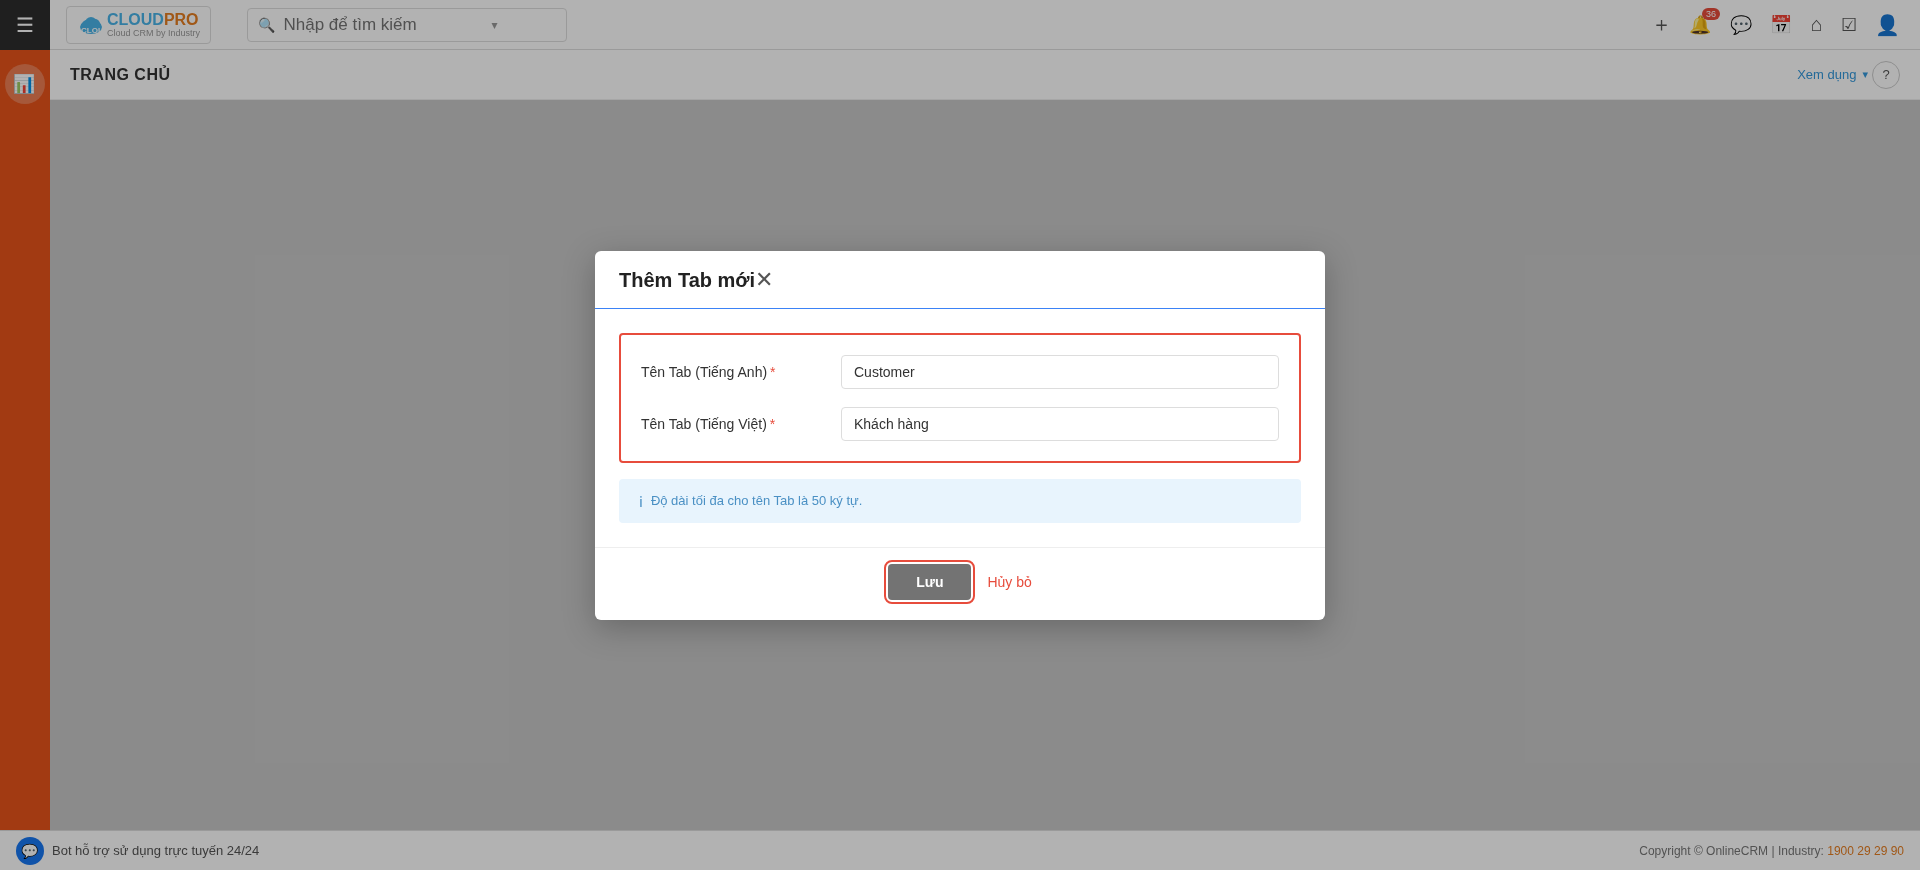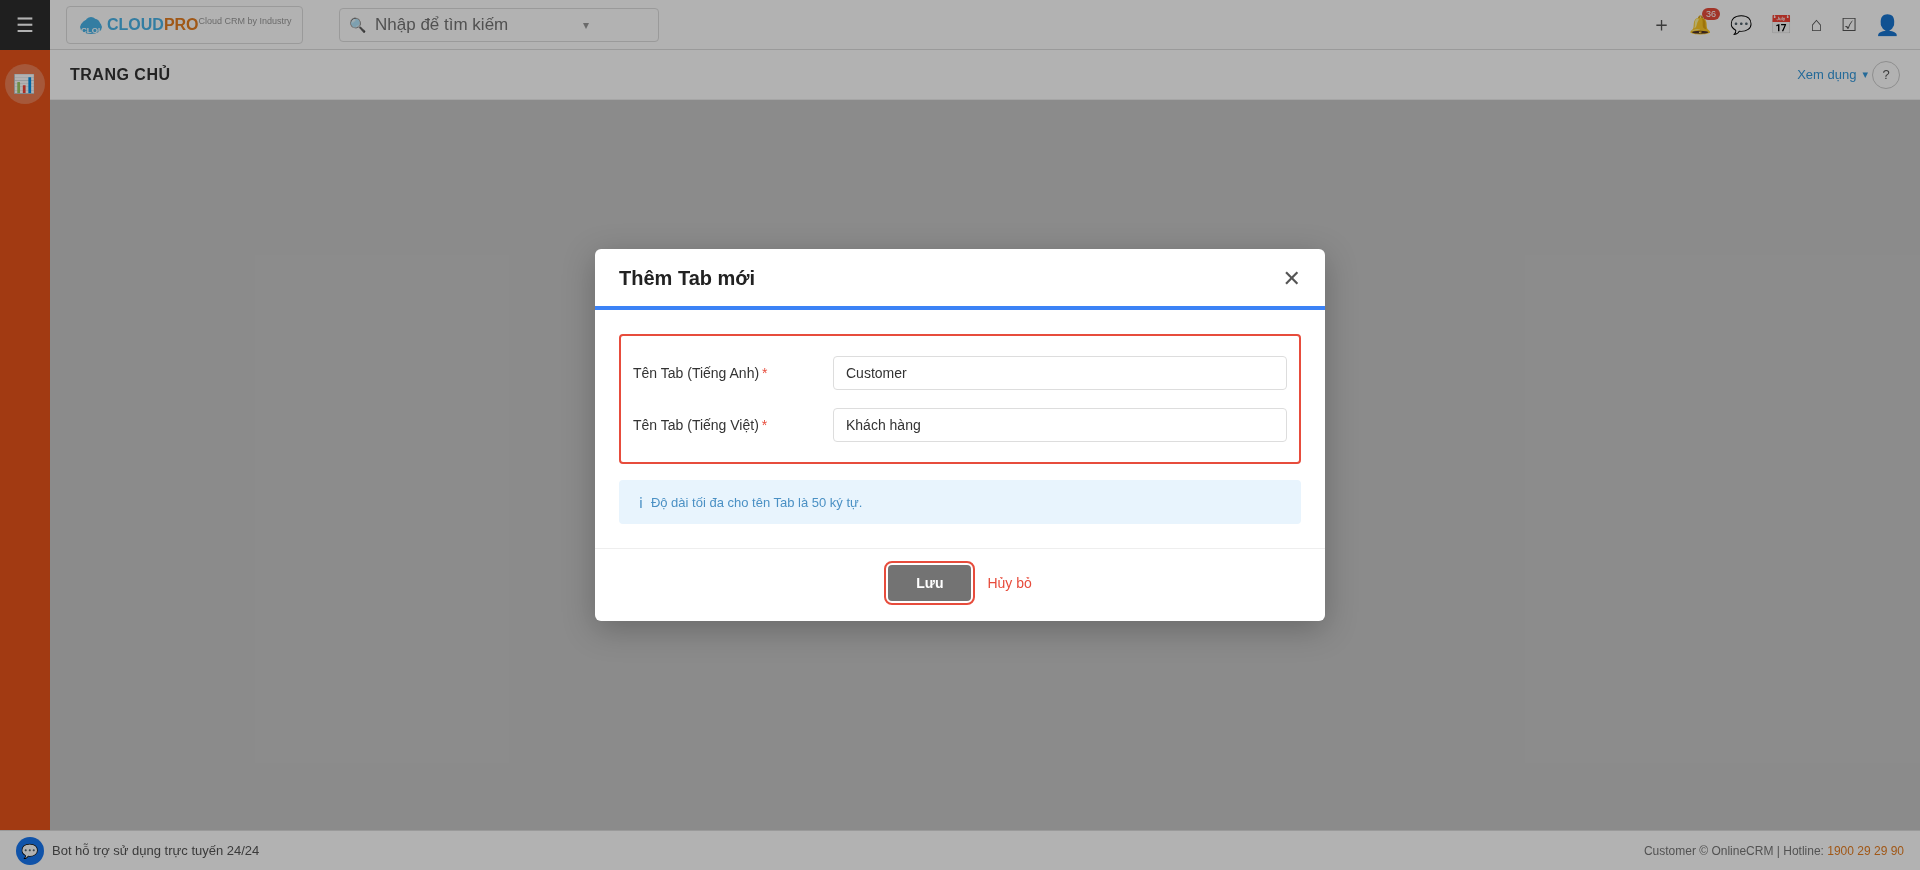--- a/index.html
+++ b/index.html
@@ -237,44 +237,44 @@
     .modal {
       background: #fff;
       border-radius: 6px;
       width: 730px;
       box-shadow: 0 8px 32px rgba(0,0,0,0.25);
       overflow: hidden;
     }
     .modal-header {
       display: flex;
       align-items: center;
-      justify-content: space-between;
+      justify-content: flex-start;
       padding: 18px 24px 16px;
-      border-bottom: 4px solid #3b82f6;
+      border-bottom: 1px solid #3b82f6;
     }
     .modal-title {
       font-size: 20px;
       font-weight: 600;
       color: #222;
     }
     .modal-close {
       background: none;
       border: none;
       font-size: 22px;
       color: #555;
       cursor: pointer;
       line-height: 1;
     }
     .modal-body {
       padding: 24px 24px 16px;
     }
     .form-box {
       border: 2px solid #e74c3c;
       border-radius: 4px;
-      padding: 20px 12px;
+      padding: 20px 20px;
     }
     .form-row {
       display: flex;
       align-items: center;
       margin-bottom: 18px;
     }
     .form-row:last-child {
       margin-bottom: 0;
     }
     .form-label {
@@ -357,21 +357,21 @@
   <div class="navbar-logo">
     <div class="navbar-logo-box">
       <span style="display:inline-flex;align-items:center;gap:0;">
         <svg width="28" height="28" viewBox="0 0 28 28">
           <ellipse cx="14" cy="16" rx="11" ry="7" fill="#4ab4e8"></ellipse>
           <ellipse cx="10" cy="14" rx="5" ry="5" fill="#4ab4e8"></ellipse>
           <ellipse cx="18" cy="13" rx="5" ry="5" fill="#4ab4e8"></ellipse>
           <ellipse cx="14" cy="12" rx="6" ry="6" fill="#4ab4e8"></ellipse>
           <text x="4" y="22" font-size="8" fill="#fff" font-weight="bold">CLOUD</text>
         </svg>
-        <span style="display:flex;flex-direction:row;margin-left:2px;">
+        <span style="display:flex;flex-direction:column;margin-left:2px;">
           <span style="font-size:16px;font-weight:bold;color:#2d2d2d;line-height:1.1;">
             <span style="color:#4ab4e8;">CLOUD</span><span style="color:#e67e22;">PRO</span>
           </span>
           <span style="font-size:9px;color:#999;">Cloud CRM by Industry</span>
         </span>
       </span>
     </div>
   </div>
   <div class="navbar-search">
     <div class="navbar-search-inner">
@@ -409,21 +409,21 @@
     </div>
   </div>
 </div>
 
 <div class="bottom-bar">
   <div class="bottom-chat">
     <div class="bottom-chat-icon">💬</div>
     <span>Bot hỗ trợ sử dụng trực tuyến 24/24</span>
   </div>
   <div class="bottom-copyright">
-    <span>Customer © OnlineCRM | Hotline: </span><a href="#">1900 29 29 90</a>
+    <span>Copyright © OnlineCRM | Industry: </span><a href="#">1900 29 29 90</a>
   </div>
 </div>
 
 <div class="modal-overlay">
   <div class="modal">
     <div class="modal-header">
       <span class="modal-title">Thêm Tab mới</span>
       <button class="modal-close">✕</button>
     </div>
     <div class="modal-body">

